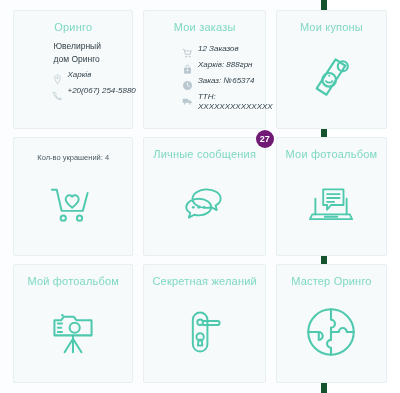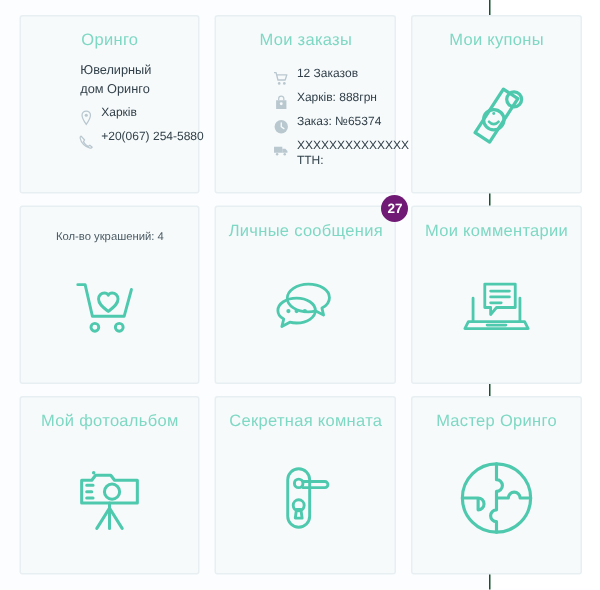--- a/index.html
+++ b/index.html
@@ -12,21 +12,21 @@
     background: #ffffff;
     font-family: "Liberation Sans", sans-serif;
     overflow: hidden;
   }
   #page {
     position: relative;
     width: 327px;
     height: 393px;
     background: #fbfdfe;
     box-sizing: border-box;
-    border-right: 1px solid #14532d;
+    border-right: 6px solid #14532d;
   }
   .grid {
     position: absolute;
     left: 0;
     top: 0;
     width: 400px;
     height: 393px;
     display: grid;
     grid-template-columns: 1fr 1fr 1fr;
     grid-template-rows: 1fr 1fr 1fr;
@@ -82,20 +82,21 @@
     color: #33414a;
     font-size: 8.5px;
     line-height: 13px;
     padding-left: 2px;
   }
   .info-row {
     display: flex;
     align-items: flex-start;
     gap: 5px;
     margin-top: 4px;
+    font-style: italic;
   }
   .info-row .mini-icon {
     flex: 0 0 11px;
     width: 11px;
     height: 11px;
     display: block;
     margin-top: 1px;
   }
   .info-row .info-text {
     color: #33414a;
@@ -202,22 +203,22 @@
           <div class="info-row">
             <span class="mini-icon">
               <svg viewBox="0 0 16 16" width="11" height="11">
                   <path d="M1 4h8v6H1z" fill="#b9c7cf"></path>
                   <path d="M9 6h3l2 2.2V10H9z" fill="#b9c7cf"></path>
                   <circle cx="4" cy="11.4" r="1.2" fill="#b9c7cf"></circle>
                   <circle cx="11.4" cy="11.4" r="1.2" fill="#b9c7cf"></circle>
                 </svg>
             </span>
             <span class="info-text">
+              <span class="ttn-line">ТТН:</span>
               <span class="ttn-line">ХХХХХХХХХХХХХХ</span>
-              <span class="ttn-line">ТТН:</span>
             </span>
           </div>
         </div>
       </div>
     </div>
 
     <div class="cell">
       <div class="card">
         <div class="card-title">Мои купоны</div>
         <div class="big-icon">
@@ -263,21 +264,21 @@
               <circle cx="24" cy="35" r="1.8" fill="#4ec9ae" stroke="none"></circle>
               <circle cx="31" cy="35" r="1.8" fill="#4ec9ae" stroke="none"></circle>
             </g>
           </svg>
         </div>
       </div>
     </div>
 
     <div class="cell">
       <div class="card">
-        <div class="card-title">Мои комментарии</div>
+        <div class="card-title">Мои фотоальбом</div>
         <div class="big-icon">
           <svg viewBox="0 0 64 64" width="58" height="50">
             <g fill="none" stroke="#4ec9ae" stroke-width="2.4" stroke-linejoin="round" stroke-linecap="round">
               <path d="M12 24v20M52 24v20"></path>
               <path d="M8 44h48l3 6H5z"></path>
               <path d="M24 47h16"></path>
               <path d="M22 12h26v20H32l-5 6v-6h-5z"></path>
               <path d="M27 18h16M27 23h16M27 28h9"></path>
             </g>
           </svg>
@@ -297,21 +298,21 @@
               <circle cx="19.5" cy="12" r="1.4" fill="#4ec9ae" stroke="none"></circle>
               <path d="M32 36v20M32 40l-10 16M32 40l10 16"></path>
             </g>
           </svg>
         </div>
       </div>
     </div>
 
     <div class="cell">
       <div class="card">
-        <div class="card-title">Секретная комната</div>
+        <div class="card-title">Секретная желаний</div>
         <div class="big-icon">
           <svg viewBox="0 0 64 64" width="52" height="56">
             <g fill="none" stroke="#4ec9ae" stroke-width="2.4" stroke-linejoin="round" stroke-linecap="round">
               <path d="M26 8c5 0 9 4 9 9v30c0 5-4 9-9 9s-9-4-9-9V17c0-5 4-9 9-9z"></path>
               <circle cx="26" cy="20" r="3.5"></circle>
               <path d="M29.5 18.5h18a2.5 2.5 0 012.5 2.5 2.5 2.5 0 01-2.5 2.5h-18"></path>
               <circle cx="26" cy="38" r="4.5"></circle>
               <path d="M24.2 41.5h3.6l1 7h-5.6z"></path>
             </g>
           </svg>

